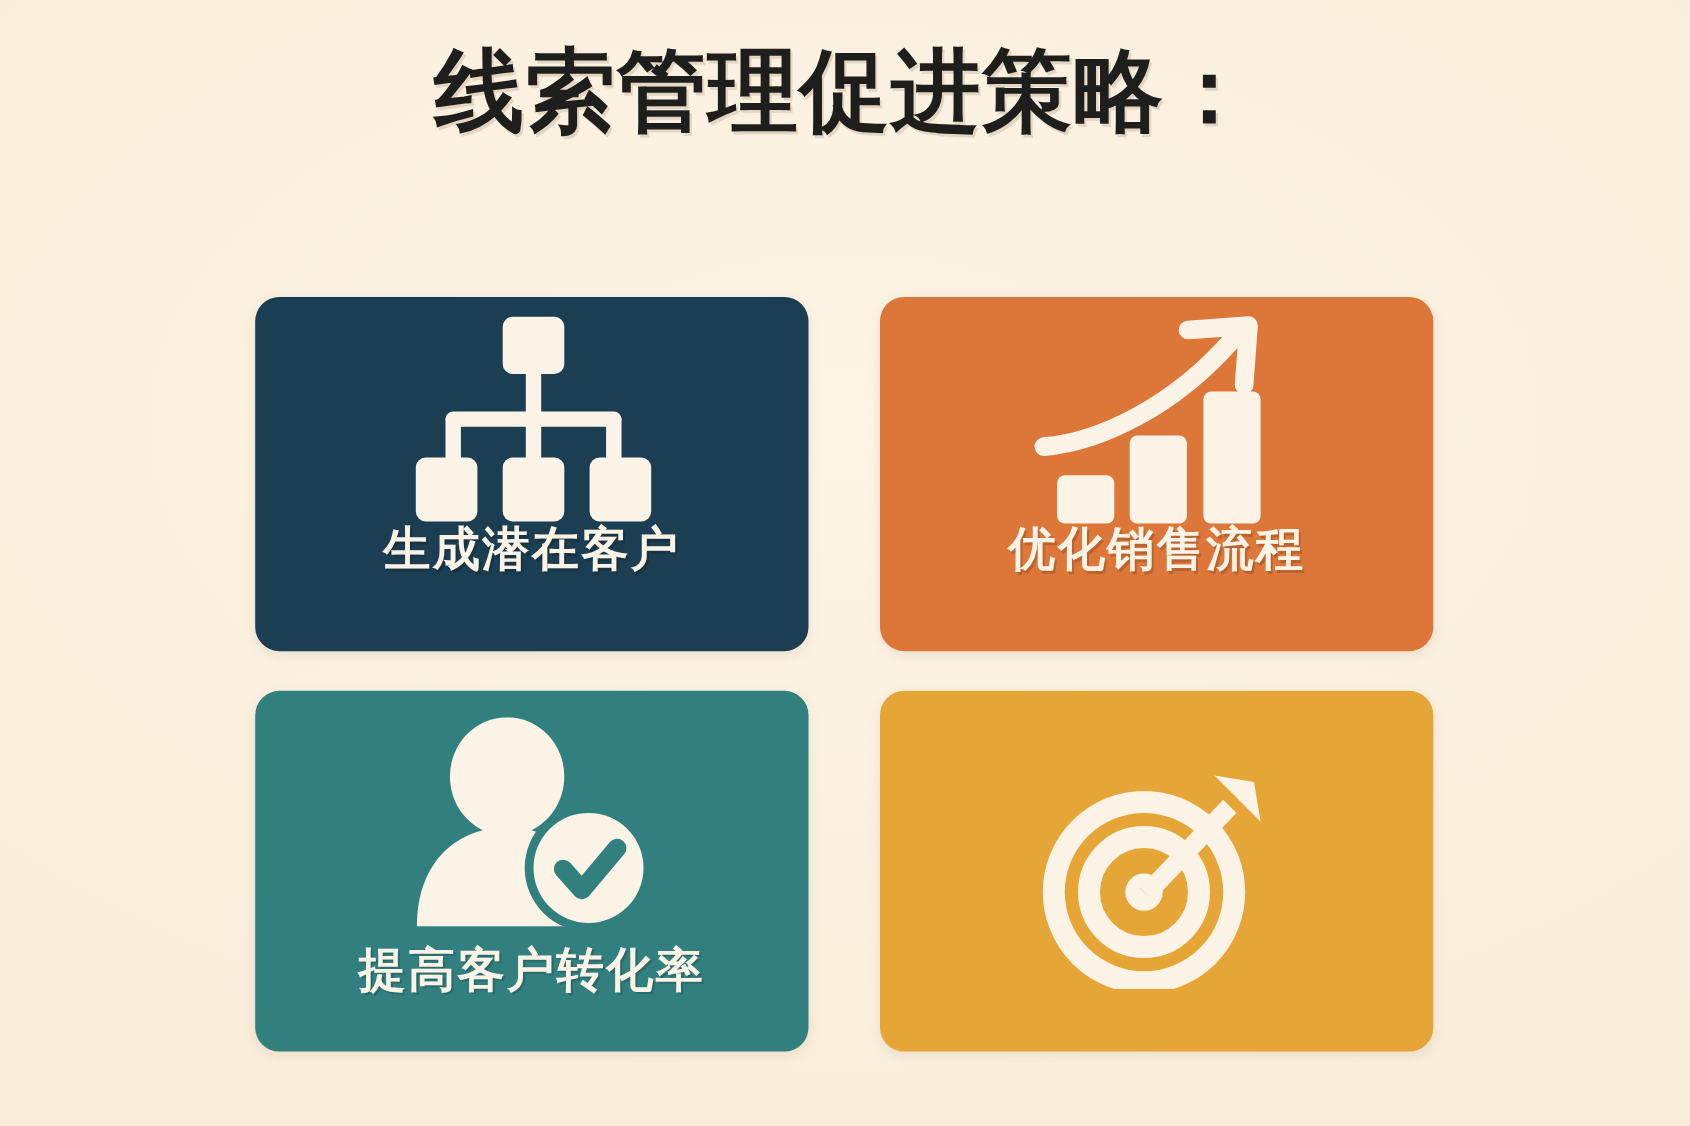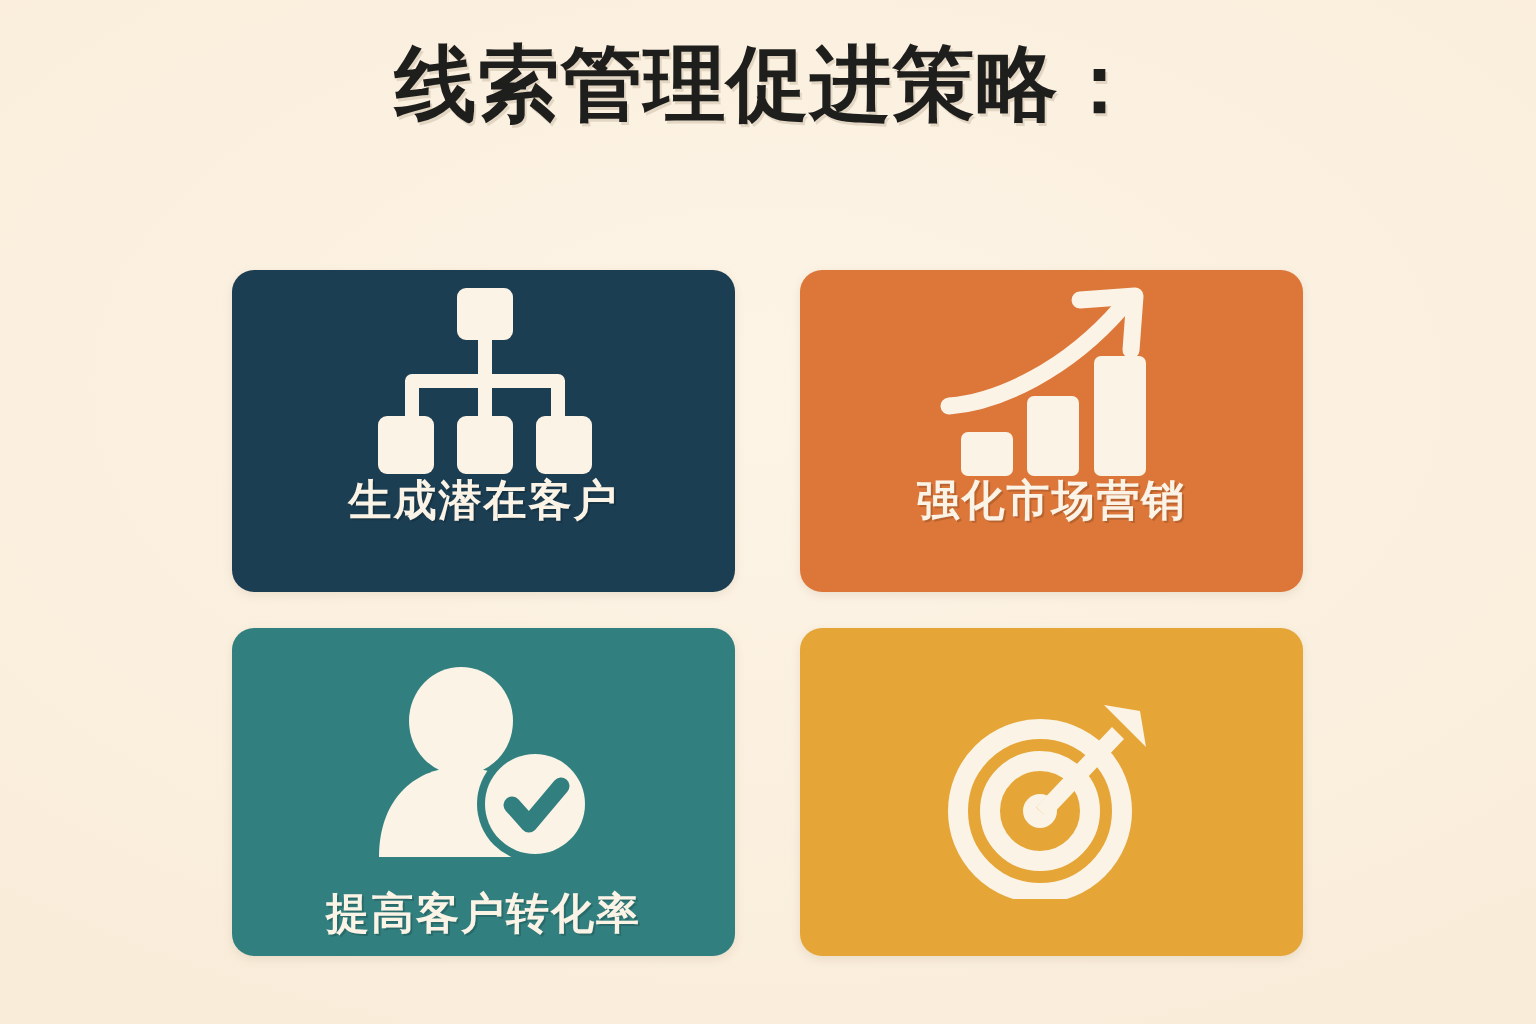--- a/index.html
+++ b/index.html
@@ -96,21 +96,21 @@
     font-size: 43px;
     font-weight: 700;
     letter-spacing: 2px;
     line-height: 1;
     text-shadow: 2px 2px 0 rgba(0,0,0,0.16);
     padding-bottom: 72px;
     white-space: nowrap;
   }
   .card-3 .card-label,
   .card-4 .card-label {
-    padding-bottom: 21px;
+    padding-bottom: 52px;
   }
 </style>
 </head>
 <body>
 
 <div class="poster">
 
   <div class="title-block">
     <div class="title-line title-line-1">线索管理促进策略：</div>
   </div>
@@ -143,21 +143,21 @@
 
             <rect x="22" y="148" width="52" height="44" rx="7"></rect>
             <rect x="88" y="112" width="52" height="80" rx="7"></rect>
             <rect x="155" y="72" width="52" height="120" rx="7"></rect>
 
             <path d="M10 122 C 60 118, 128 86, 182 24" stroke="#fbf3e6" stroke-width="17" stroke-linecap="round" fill="none"></path>
             <path d="M141 16 L196 12 L192 66" stroke="#fbf3e6" stroke-width="17" stroke-linecap="round" stroke-linejoin="round" fill="none"></path>
           </g>
         </svg>
       </div>
-      <div class="card-label">强化市场营销</div>
+      <div class="card-label">优化销售流程</div>
     </div>
 
     <div class="card card-3">
       <div class="icon-wrap">
         <svg width="230" height="200" viewBox="0 0 230 200" aria-hidden="true">
           <g fill="#fbf3e6">
             <ellipse cx="92" cy="54" rx="52" ry="54"></ellipse>
             <path d="M10 190 C 10 130, 48 100, 92 100 C 136 100, 174 130, 174 190 Z"></path>
             <circle cx="166" cy="137" r="58" fill="#31807f"></circle>
             <circle cx="166" cy="137" r="50"></circle>

